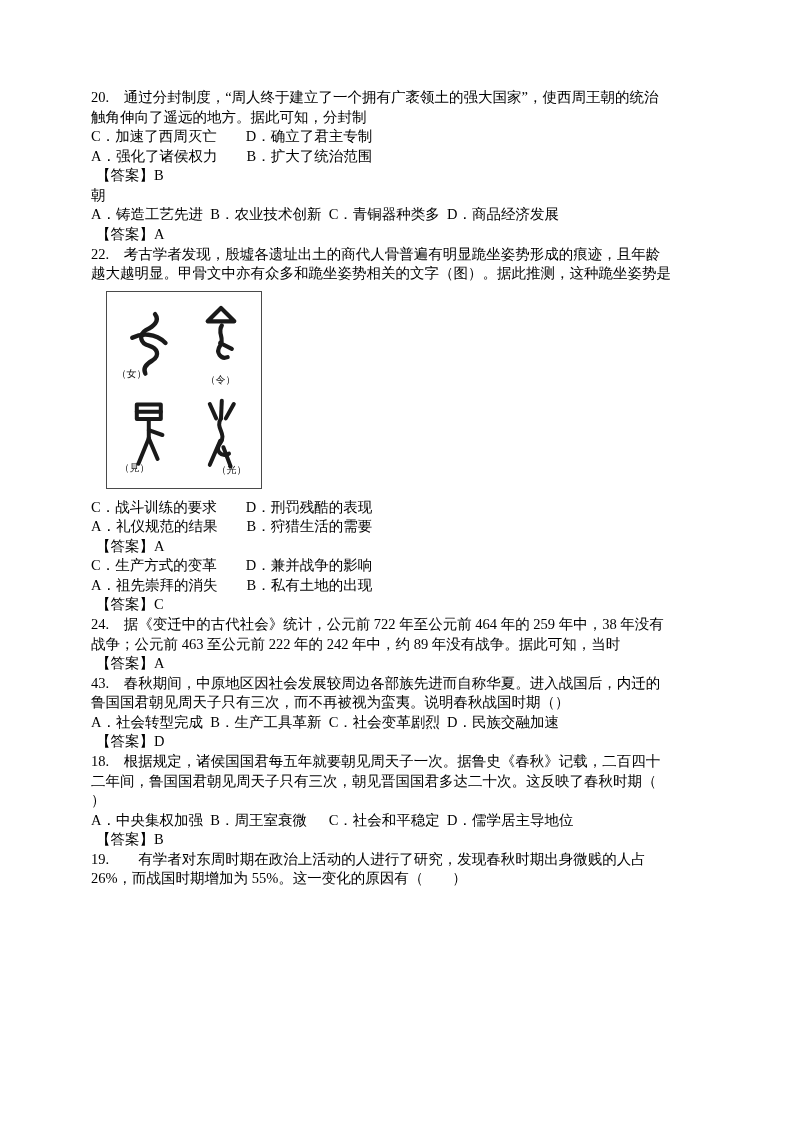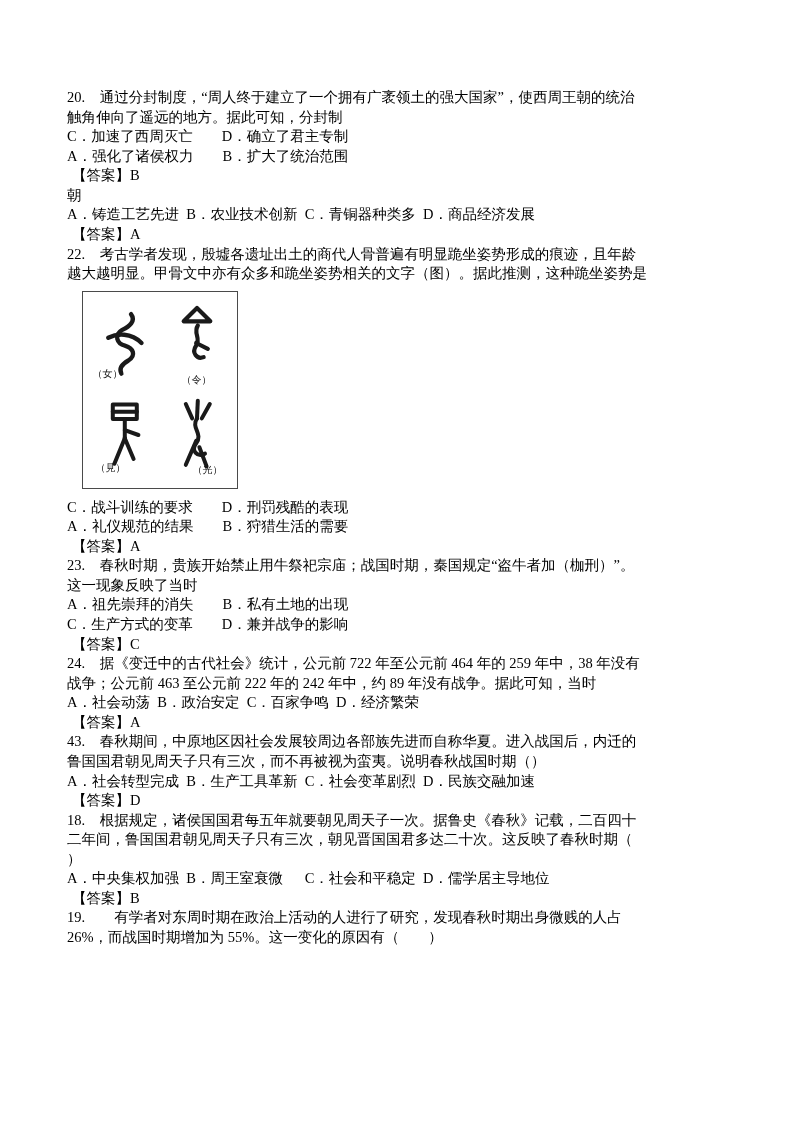--- a/index.html
+++ b/index.html
@@ -5,21 +5,21 @@
   html, body {
     margin: 0;
     padding: 0;
     background: #ffffff;
   }
   .page {
     position: relative;
     width: 794px;
     height: 1123px;
     box-sizing: border-box;
-    padding: 88px 108px 40px 56px;
+    padding: 88px 108px 40px 80px;
     background: #ffffff;
     color: #000000;
     font-family: "Liberation Serif", "DejaVu Serif", serif;
     font-size: 14.5px;
     line-height: 1.35;
     overflow: hidden;
   }
   .question { margin: 0; }
   .lines div { white-space: pre; }
   .indent { margin-left: 11px; }
@@ -137,37 +137,30 @@
 
     <div class="lines indent">
         <div>C．战斗训练的要求　　D．刑罚残酷的表现</div>
         <div>A．礼仪规范的结果　　B．狩猎生活的需要</div>
       </div>
     <div class="answer">【答案】A</div>
   </section>
 
   <section class="question">
     <div class="lines indent">
-        <div>23.　春秋时期，贵族开始禁止用牛祭祀宗庙；战国时期，秦国规定“盗牛者加（枷刑）”。</div>
-        <div>这一现象反映了当时</div>
-      </div>
-    <div class="lines indent">
+        <div>C．生产方式的变革　　D．兼并战争的影响</div>
         <div>A．祖先崇拜的消失　　B．私有土地的出现</div>
-        <div>C．生产方式的变革　　D．兼并战争的影响</div>
       </div>
     <div class="answer">【答案】C</div>
   </section>
 
   <section class="question">
     <div class="lines indent">
         <div>24.　据《变迁中的古代社会》统计，公元前 722 年至公元前 464 年的 259 年中，38 年没有</div>
         <div>战争；公元前 463 至公元前 222 年的 242 年中，约 89 年没有战争。据此可知，当时</div>
-      </div>
-    <div class="lines indent">
-        <div>A．社会动荡  B．政治安定  C．百家争鸣  D．经济繁荣</div>
       </div>
     <div class="answer">【答案】A</div>
   </section>
 
   <section class="question">
     <div class="lines indent">
         <div>43.　春秋期间，中原地区因社会发展较周边各部族先进而自称华夏。进入战国后，内迁的</div>
         <div>鲁国国君朝见周天子只有三次，而不再被视为蛮夷。说明春秋战国时期（）</div>
       </div>
     <div class="lines indent">

